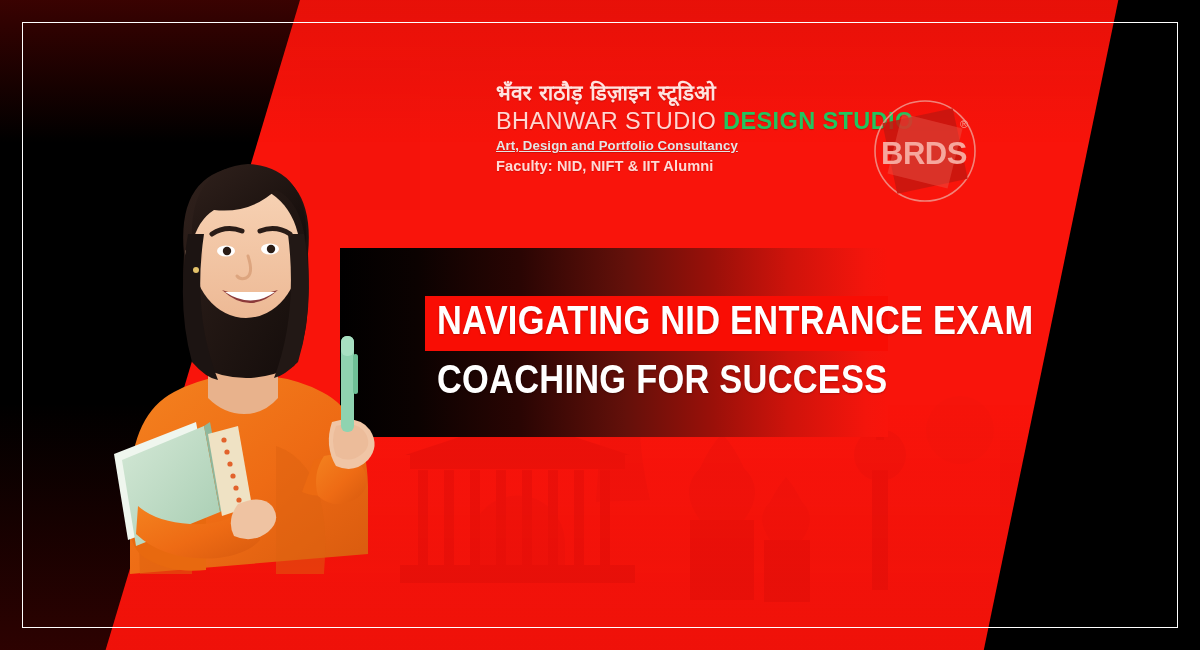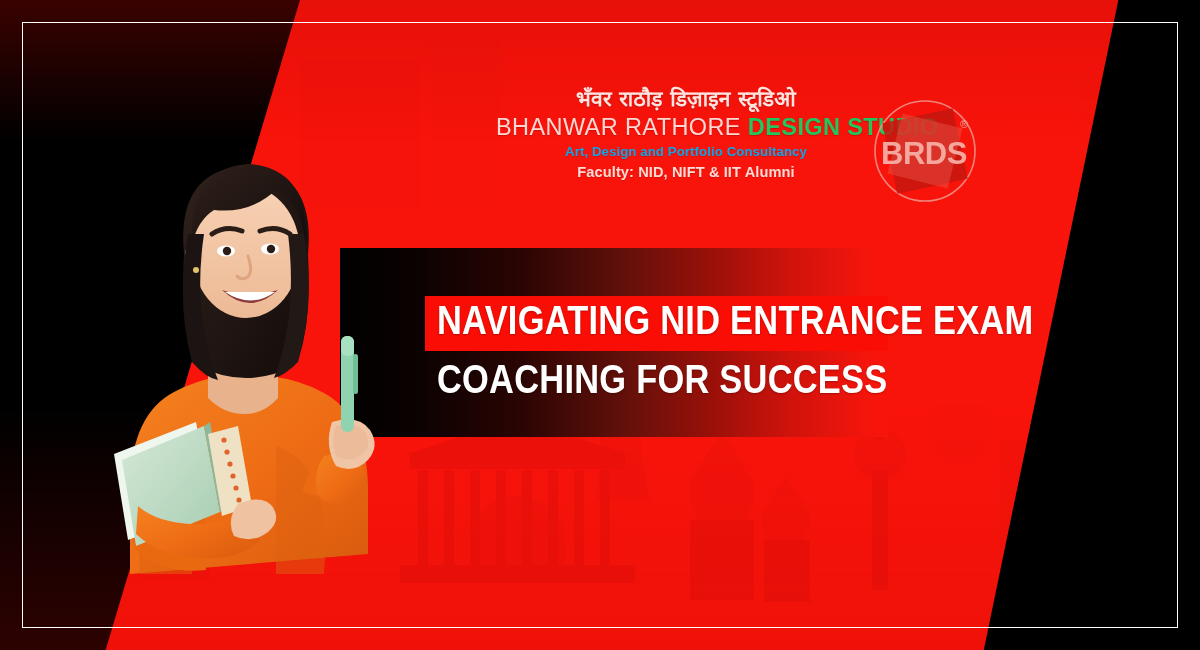--- a/index.html
+++ b/index.html
@@ -58,23 +58,23 @@
     position:absolute;
     left:22px; top:22px; right:22px; bottom:22px;
     border:1.5px solid #ffffff;
     pointer-events:none;
     z-index:40;
   }
 
   
   .brand{
     position:absolute;
-    left:496px; top:86px;
+    left:496px; top:80px;
     width:380px;
-    text-align:center;
+    text-align:left;
     z-index:20;
     color:#FFD9D4;
   }
   .brand-hindi{
     font-size:21px;
     line-height:26px;
     letter-spacing:.2px;
     color:#FFE3DF;
     font-weight:600;
     font-family:"DejaVu Sans", sans-serif;
@@ -88,22 +88,23 @@
     color:#FFD7D2;
     text-shadow:0 1px 1px rgba(120,0,0,.35);
   }
   .brand-name .light{ font-weight:400; }
   .brand-name .bold{ font-weight:700; color:#22c55e; }
   .brand-tag{
     font-size:13.2px;
     font-weight:700;
     line-height:20px;
     letter-spacing:.1px;
-    color:#0ea5e9;
+    color:#e5e5e5;
     text-shadow:0 1px 1px rgba(120,0,0,.3);
+    text-decoration:underline;
   }
   .brand-faculty{
     font-size:14.6px;
     font-weight:700;
     line-height:21px;
     letter-spacing:.1px;
     color:#FFDAD5;
     text-shadow:0 1px 1px rgba(120,0,0,.3);
   }
 
@@ -305,21 +306,21 @@
 
       <rect x="253" y="232" width="13" height="96" rx="6" fill="#8FD3B0"></rect>
       <rect x="253" y="232" width="13" height="20" rx="6" fill="#A8E0C2"></rect>
       <rect x="265" y="250" width="5" height="40" rx="2.5" fill="#6FC097"></rect>
     </svg>
   </div>
 
   <div class="brand">
     <div class="brand-hindi">भँवर राठौड़ डिज़ाइन स्टूडिओ</div>
     <div class="brand-name">
-      <span class="light">BHANWAR RATHORE </span><span class="bold">DESIGN STUDIO</span>
+      <span class="light">BHANWAR STUDIO </span><span class="bold">DESIGN STUDIO</span>
     </div>
     <div class="brand-tag">Art, Design and Portfolio Consultancy</div>
     <div class="brand-faculty">Faculty: NID, NIFT &amp; IIT Alumni</div>
   </div>
 
   <div class="logo">
     <svg viewBox="0 0 106 106" aria-hidden="true">
       <circle cx="53" cy="53" r="50" fill="none" stroke="#F09086" stroke-width="1.6" opacity=".9"></circle>
       <g transform="rotate(-12 53 53)">
         <rect x="17" y="17" width="72" height="72" fill="#C6160F" opacity=".85"></rect>

